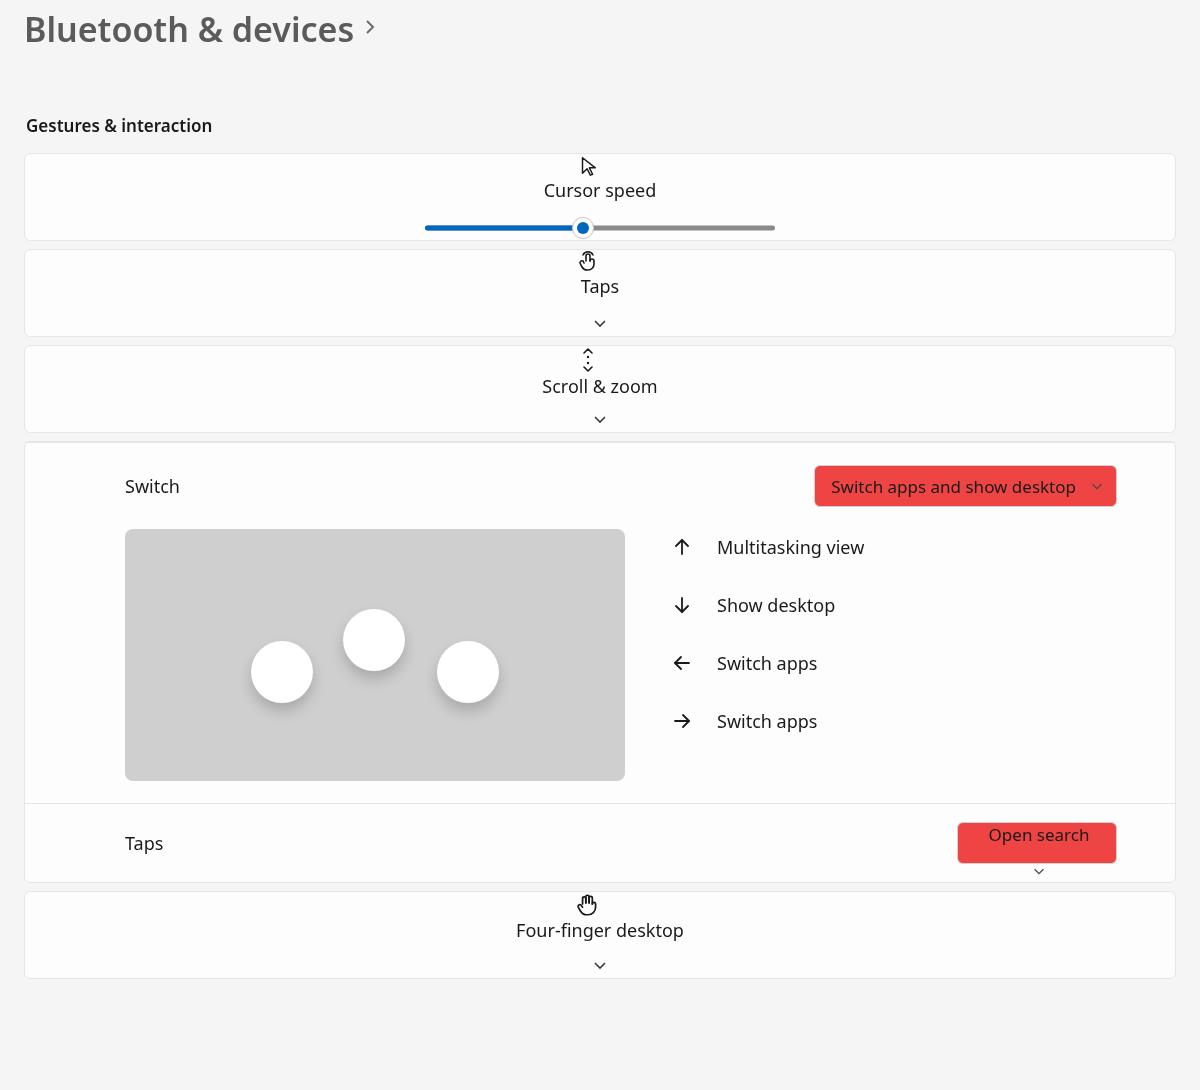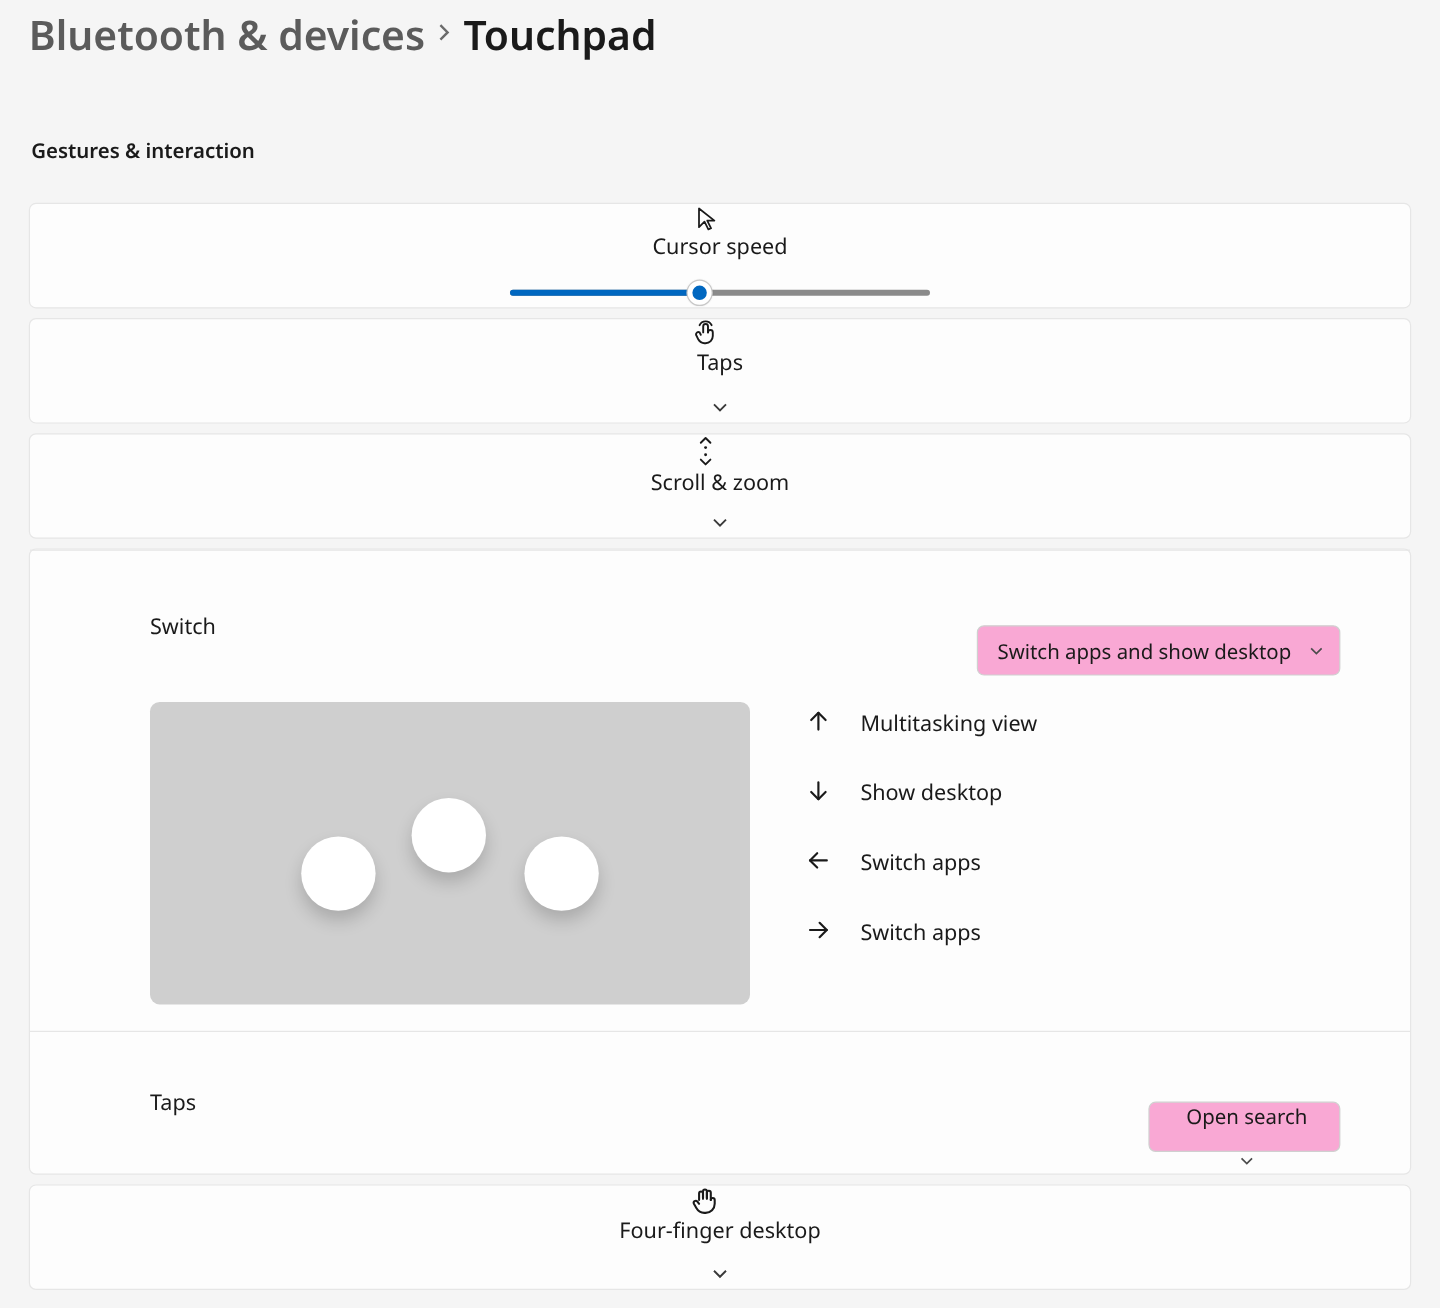--- a/index.html
+++ b/index.html
@@ -44,21 +44,21 @@
   .breadcrumb .current {
     font-size: 34px;
     font-weight: 650;
     color: var(--text);
   }
 
   .section-title {
     font-size: 17px;
     font-weight: 600;
     color: var(--text);
-    margin: 48px 0 32px 2px;
+    margin: 48px 0 16px 2px;
   }
 
   .card {
     background: var(--card);
     border: 1px solid var(--card-border);
     border-radius: 6px;
     margin-bottom: 8px;
   }
 
   .row {
@@ -134,27 +134,26 @@
   }
 
   
   .dropdown {
     display: inline-flex;
     align-items: center;
     justify-content: space-between;
     gap: 14px;
     height: 42px;
     padding: 0 12px 0 16px;
-    background: #f9a8d4;
+    background: #ef4444;
     border: 1px solid var(--dropdown-border);
     border-radius: 6px;
     font-size: 17px;
     color: var(--text);
     min-width: 160px;
-    margin-top: 40px;
   }
   .dropdown.wide { min-width: 300px; }
   .dropdown .dd-chev { color: #4b4b4b; }
 
   
   .sub {
     border-top: 1px solid var(--card-border);
     padding: 22px 28px 22px 100px;
   }
   .sub-row {
@@ -188,21 +187,21 @@
   }
 
   .dir-list {
     display: flex;
     flex-direction: column;
     gap: 34px;
     padding-top: 6px;
   }
   .dir-item {
     display: flex;
-    align-items: flex-start;
+    align-items: center;
     gap: 22px;
     font-size: 18px;
     color: var(--text);
   }
   .dir-item .arrow {
     width: 26px;
     display: flex;
     align-items: center;
     justify-content: center;
   }
@@ -219,21 +218,20 @@
 </head>
 <body>
 
 <div class="breadcrumb">
   <span class="parent">Bluetooth &amp; devices</span>
   <span class="chev">
     <svg width="16" height="24" viewBox="0 0 16 24" fill="none" stroke="currentColor" stroke-width="2">
         <polyline points="5,6 11,12 5,18"></polyline>
       </svg>
   </span>
-  <span class="current">Touchpad</span>
 </div>
 
 <div class="section-title">Gestures &amp; interaction</div>
 
 <div class="card">
   <div class="row">
     <span class="icon-slot">
       <svg width="22" height="24" viewBox="0 0 24 24" fill="none" stroke="currentColor" stroke-width="1.6" stroke-linejoin="round">
         <path d="M6 3 L6 20 L11 15 L14.5 22 L17 21 L13.5 14 L20 14 Z"></path>
       </svg>

